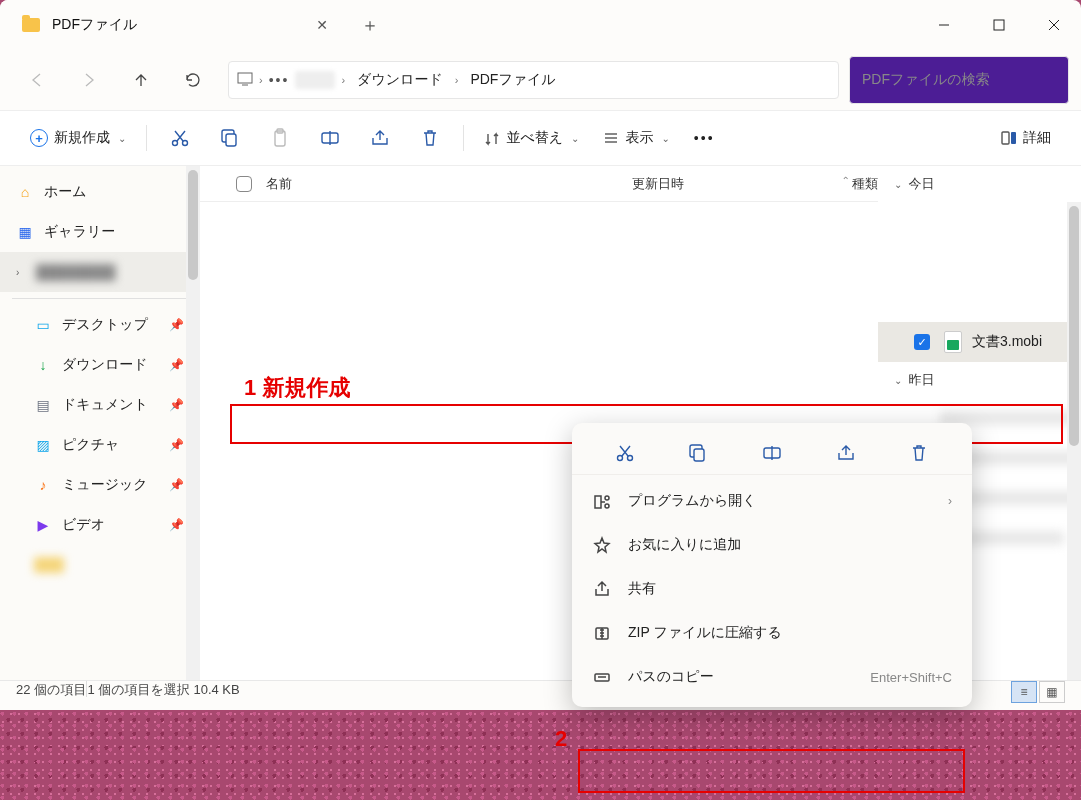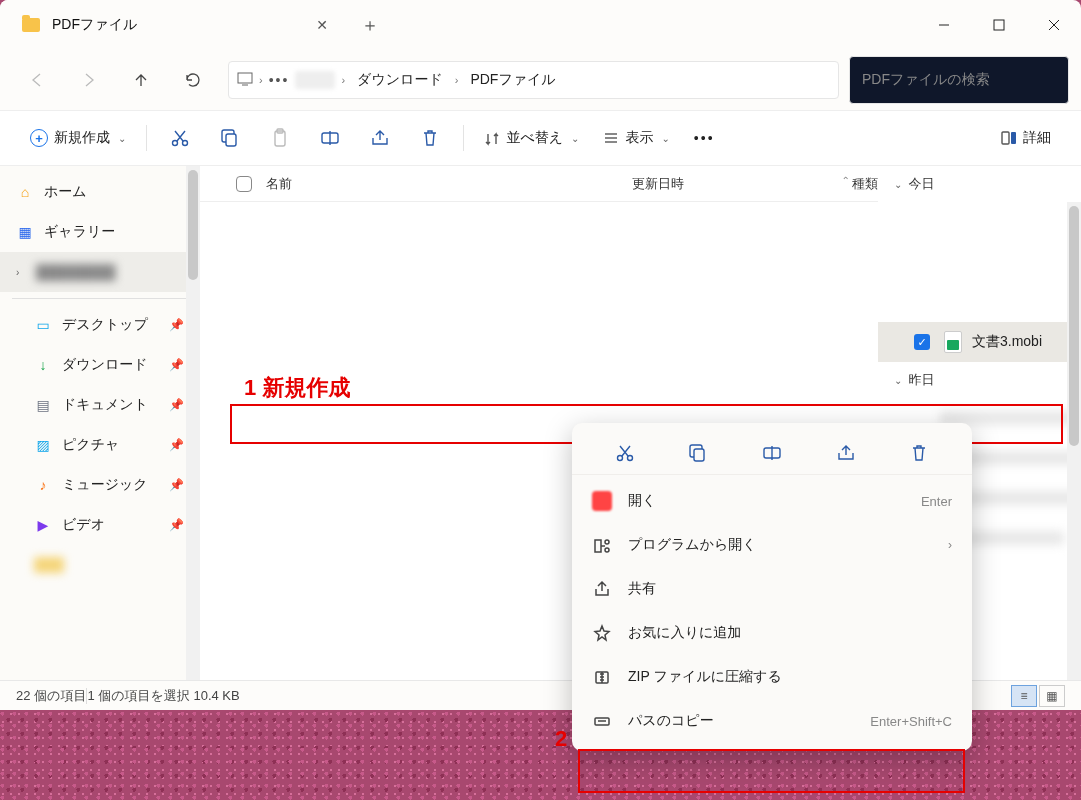--- a/index.html
+++ b/index.html
@@ -17,21 +17,21 @@
 .winbtn{width:55px;display:flex;align-items:center;justify-content:center;color:#222;font-size:14px}
 .winbtn svg{width:12px;height:12px;stroke:#222;stroke-width:1;fill:none}
 .navbar{height:60px;display:flex;align-items:center;padding:0 12px;gap:2px}
 .nav-ic{width:50px;height:40px;display:flex;align-items:center;justify-content:center;color:#444;border-radius:4px}
 .nav-ic.dis{color:#bbb}
 .nav-ic svg{width:18px;height:18px;stroke:currentColor;stroke-width:1.3;fill:none}
 .breadcrumb{flex:1;height:38px;background:#fff;border:1px solid #e6e6e6;border-radius:4px;display:flex;align-items:center;padding:0 8px;gap:6px;font-size:14px;color:#222;margin:0 8px}
 .bc-sep{color:#777;font-size:11px}
 .bc-item{padding:4px 6px;border-radius:3px}
 .bc-item.blur{color:transparent;background:#eee;border-radius:3px;filter:blur(2px);width:40px;height:18px}
-.search{width:220px;height:48px;background:#0f172a;border:1px solid #e6e6e6;border-radius:4px;display:flex;align-items:center;padding:16px 12px;font-size:14px;color:#888}
+.search{width:220px;height:48px;background:#4c1d95;border:1px solid #e6e6e6;border-radius:4px;display:flex;align-items:center;padding:16px 12px;font-size:14px;color:#888}
 .toolbar{height:56px;border-top:1px solid #eee;border-bottom:1px solid #eee;display:flex;align-items:center;padding:0 20px;gap:4px;background:#fff}
 .tb-btn{height:36px;display:flex;align-items:center;gap:6px;padding:0 10px;color:#222;font-size:14px;border-radius:4px}
 .tb-btn.new{border:none}
 .tb-btn.new .plus{width:18px;height:18px;border:1.5px solid #1a73e8;border-radius:50%;display:flex;align-items:center;justify-content:center;color:#1a73e8;font-size:13px;font-weight:bold}
 .tb-ic{width:46px;height:36px;display:flex;align-items:center;justify-content:center;color:#2a5aa8}
 .tb-ic svg{width:20px;height:20px;stroke:currentColor;stroke-width:1.4;fill:none}
 .tb-sep{width:1px;height:26px;background:#e3e3e3;margin:0 6px}
 .tb-btn svg{width:16px;height:16px;stroke:#555;stroke-width:1.4;fill:none}
 .tb-chev{font-size:10px;color:#666;margin-left:2px}
 .tb-spacer{flex:1}
@@ -77,21 +77,21 @@
 .ctx-top{height:44px;display:flex;align-items:center;justify-content:space-around;padding:0 16px;border-bottom:1px solid #f0eeeb;margin-bottom:4px}
 .ctx-top .ic{width:34px;height:34px;display:flex;align-items:center;justify-content:center;color:#2a5aa8}
 .ctx-top .ic svg{width:20px;height:20px;stroke:currentColor;stroke-width:1.4;fill:none}
 .ctx-item{height:44px;display:flex;align-items:center;padding:0 20px;gap:16px;font-size:14px;color:#222}
 .ctx-item .ic{width:20px;height:20px;display:flex;align-items:center;justify-content:center;color:#444}
 .ctx-item .ic svg{width:18px;height:18px;stroke:currentColor;stroke-width:1.5;fill:none}
 .ctx-item .ic.red{background:#f44;border-radius:4px;filter:blur(1px)}
 .ctx-item .shortcut{margin-left:auto;color:#888;font-size:13px}
 .ctx-item .chev{margin-left:auto;color:#888;font-size:12px}
 .ctx-hl{position:absolute;left:578px;top:749px;width:387px;height:44px;border:2px solid #e60000;z-index:45;pointer-events:none}
-.status{height:30px;border-top:1px solid #e8e8e8;display:flex;align-items:center;padding:0 16px;font-size:13px;color:#444;background:#fdfcfa}
+.status{height:30px;border-top:1px solid #e8e8e8;display:flex;align-items:flex-start;padding:0 16px;font-size:13px;color:#444;background:#fdfcfa}
 .status .sep{width:1px;height:16px;background:#ddd}
 .status-spacer{flex:1}
 .view-btns{display:flex;gap:2px}
 .view-btn{width:26px;height:22px;border:1px solid #ccc;display:flex;align-items:center;justify-content:center;font-size:12px;color:#555}
 .view-btn.active{background:#d6e4f5;border-color:#6da2de}
 .hscroll{height:18px;background:#f1f1f1;position:relative;margin:0 0 0 0}
 .hscroll .thumb{position:absolute;left:2px;top:3px;height:12px;width:560px;background:#c8c8c8;border-radius:6px}
 .desktop-bg{position:absolute;left:0;top:710px;width:1081px;height:90px;background:radial-gradient(circle at 20% 30%,#c75a8a 2px,transparent 2px),radial-gradient(circle at 60% 70%,#8e3055 2px,transparent 2px),radial-gradient(circle at 40% 50%,#d66f9a 1px,transparent 1px),#a8486f;background-size:12px 12px,14px 14px,8px 8px}
 .mobi-icon{width:18px;height:22px;background:#fff;border:1px solid #ccc;border-radius:2px;position:relative;display:flex;align-items:flex-end;justify-content:center}
 .mobi-icon::after{content:"";width:12px;height:10px;background:#18a85e;border-radius:1px;position:absolute;bottom:2px}
@@ -401,51 +401,46 @@
           <path d="M3 10v6h14v-6M10 3v9M6 7l4-4 4 4"></path>
         </svg>
       </div>
     <div class="ic">
         <svg>
           <path d="M4 5h12M8 5V3h4v2M6 5l1 12h6l1-12"></path>
         </svg>
       </div>
   </div>
   <div class="ctx-item">
-      <span class="ic red"></span>
-      <span>開く</span>
-      <span class="shortcut">Enter</span>
-    </div>
-  <div class="ctx-item">
       <span class="ic">
         <svg>
           <rect x="2" y="4" width="6" height="12"></rect>
           <circle cx="14" cy="6" r="2"></circle>
           <circle cx="14" cy="14" r="2"></circle>
           <path d="M8 10h4"></path>
         </svg>
       </span>
       <span>プログラムから開く</span>
       <span class="chev">›</span>
     </div>
   <div class="ctx-item">
       <span class="ic">
         <svg>
+          <path d="M9 2l2 5 5 .5-4 3.5 1 5-4-3-4 3 1-5-4-3.5 5-.5z"></path>
+        </svg>
+      </span>
+      <span>お気に入りに追加</span>
+    </div>
+  <div class="ctx-item">
+      <span class="ic">
+        <svg>
           <path d="M3 9v6h12v-6M9 2v9M5 6l4-4 4 4"></path>
         </svg>
       </span>
       <span>共有</span>
-    </div>
-  <div class="ctx-item">
-      <span class="ic">
-        <svg>
-          <path d="M9 2l2 5 5 .5-4 3.5 1 5-4-3-4 3 1-5-4-3.5 5-.5z"></path>
-        </svg>
-      </span>
-      <span>お気に入りに追加</span>
     </div>
   <div class="ctx-item">
       <span class="ic">
         <svg>
           <rect x="3" y="4" width="12" height="11" rx="1"></rect>
           <path d="M9 4v11M7 6h4M7 9h4M7 12h4"></path>
         </svg>
       </span>
       <span>ZIP ファイルに圧縮する</span>
     </div>

